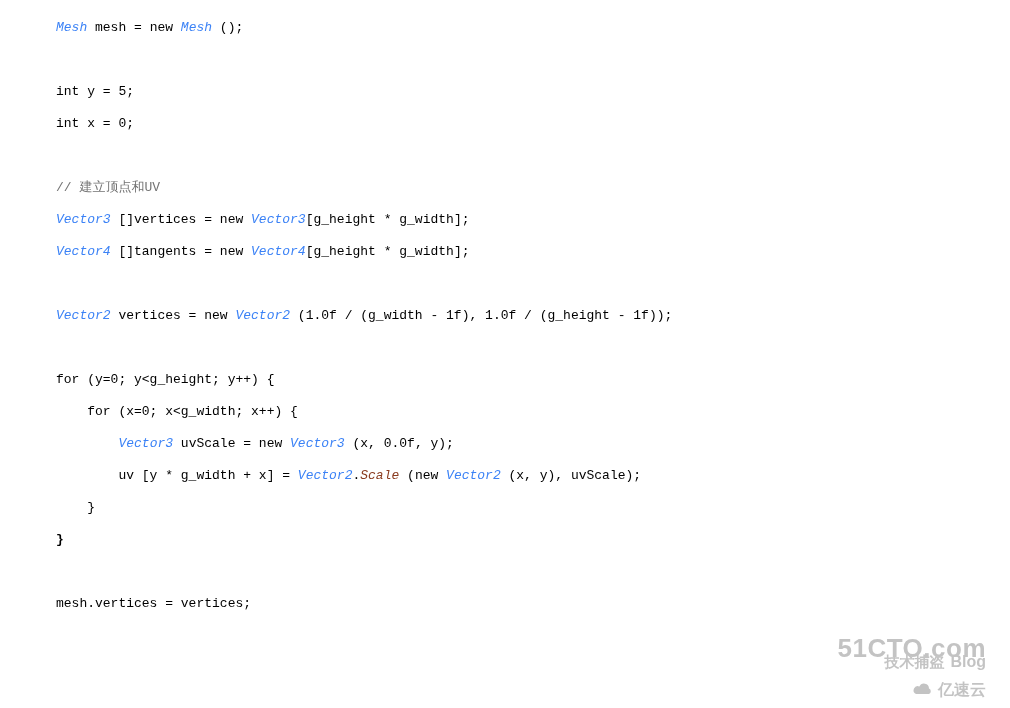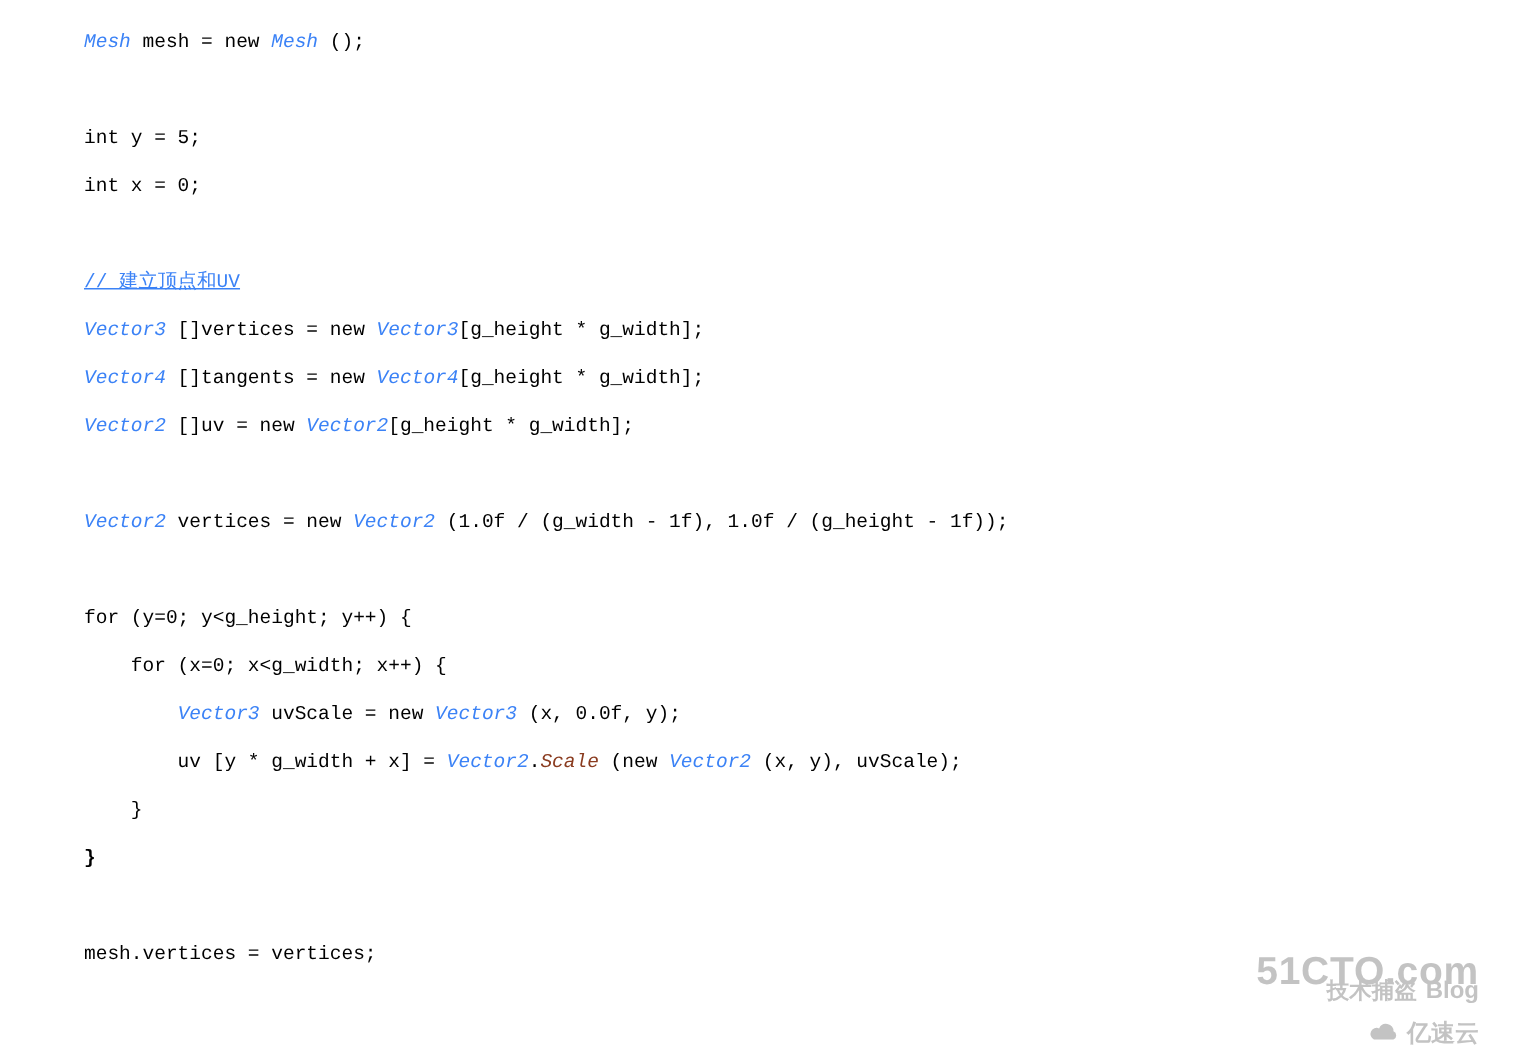--- a/index.html
+++ b/index.html
@@ -1,40 +1,39 @@
 <!DOCTYPE html>
 <html><head>
 <meta charset="utf-8">
 <style>
   html,body{margin:0;padding:0;background:#ffffff;font-family:Consolas,"Courier New",monospace;font-size:13px;line-height:16px;color:#000;}
   .code{white-space:pre;padding:4px 0 16px 0;}
   .ln{display:block;padding:0 0 0 56px;}
   .type{color:#3b82f6;font-style:italic;}
-  .cm{color:#3b82f6;text-decoration:underline;}
+  .cm{color:#737373;}
   .fn{color:#8a3b1f;font-style:italic;}
   .watermark{position:fixed;right:24px;bottom:10px;text-align:right;pointer-events:none;user-select:none;opacity:0.35;}
   .watermark .wm-top{font-family:Arial,sans-serif;font-weight:800;font-size:26px;letter-spacing:0.5px;color:#555;}
   .watermark .wm-mid{font-family:"Microsoft YaHei",Arial,sans-serif;font-weight:700;font-size:15px;color:#555;margin-top:-2px;}
   .watermark .wm-mid .small{font-size:16px;font-weight:600;margin-left:6px;}
   .watermark .wm-bot{font-family:"Microsoft YaHei",Arial,sans-serif;font-weight:700;font-size:16px;color:#555;margin-top:12px;}
   .watermark svg{vertical-align:-3px;margin-right:4px;}
 </style>
 </head>
 <body>
 
 <div class="code">
 <span class="ln"><span class="type">Mesh</span><span> mesh = new </span><span class="type">Mesh</span><span> ();</span></span>
 <span class="ln"> </span>
 <span class="ln"><span>int y = 5;</span></span>
 <span class="ln"><span>int x = 0;</span></span>
 <span class="ln"> </span>
 <span class="ln"><span class="cm">// 建立顶点和UV</span></span>
 <span class="ln"><span class="type">Vector3</span><span> []vertices = new </span><span class="type">Vector3</span><span>[g_height * g_width];</span></span>
 <span class="ln"><span class="type">Vector4</span><span> []tangents = new </span><span class="type">Vector4</span><span>[g_height * g_width];</span></span>
-<span class="ln"><span class="type">Vector2</span><span> []uv = new </span><span class="type">Vector2</span><span>[g_height * g_width];</span></span>
 <span class="ln"> </span>
 <span class="ln"><span class="type">Vector2</span><span> vertices = new </span><span class="type">Vector2</span><span> (1.0f / (g_width - 1f), 1.0f / (g_height - 1f));</span></span>
 <span class="ln"> </span>
 <span class="ln"><span>for (y=0; y&lt;g_height; y++) {</span></span>
 <span class="ln"><span>    for (x=0; x&lt;g_width; x++) {</span></span>
 <span class="ln"><span>        </span><span class="type">Vector3</span><span> uvScale = new </span><span class="type">Vector3</span><span> (x, 0.0f, y);</span></span>
 <span class="ln"><span>        uv [y * g_width + x] = </span><span class="type">Vector2</span><span>.</span><span class="fn">Scale</span><span> (new </span><span class="type">Vector2</span><span> (x, y), uvScale);</span></span>
 <span class="ln"><span>    }</span></span>
 <span class="ln"><b><span>}</span></b></span>
 <span class="ln"> </span>

